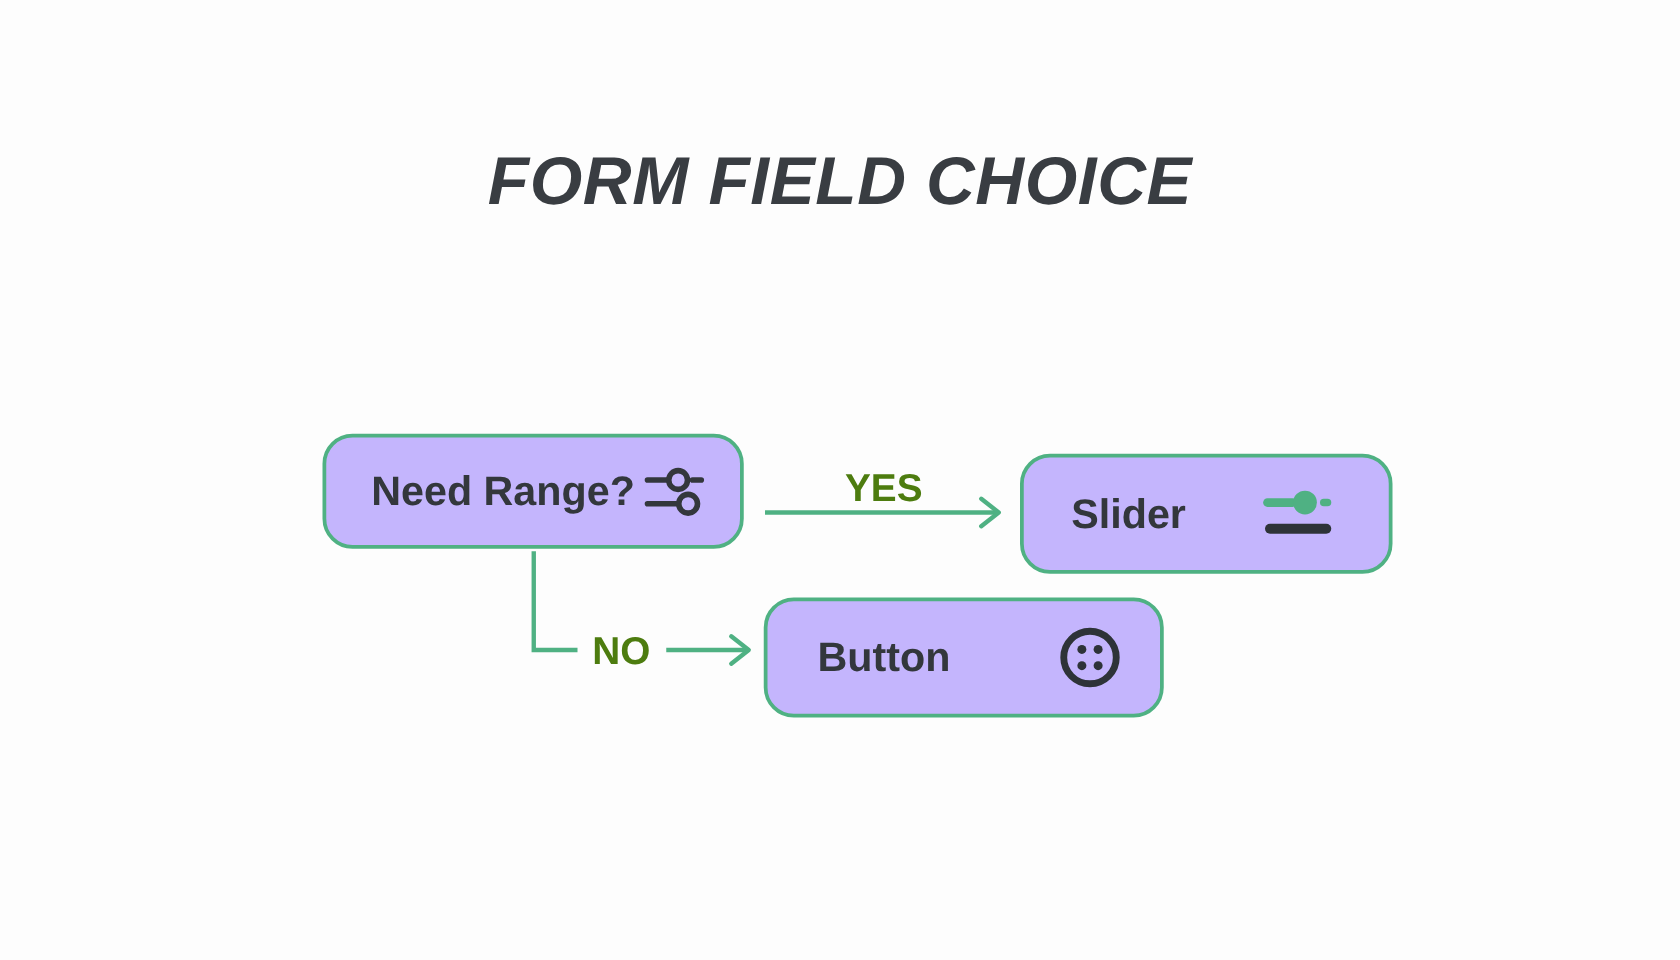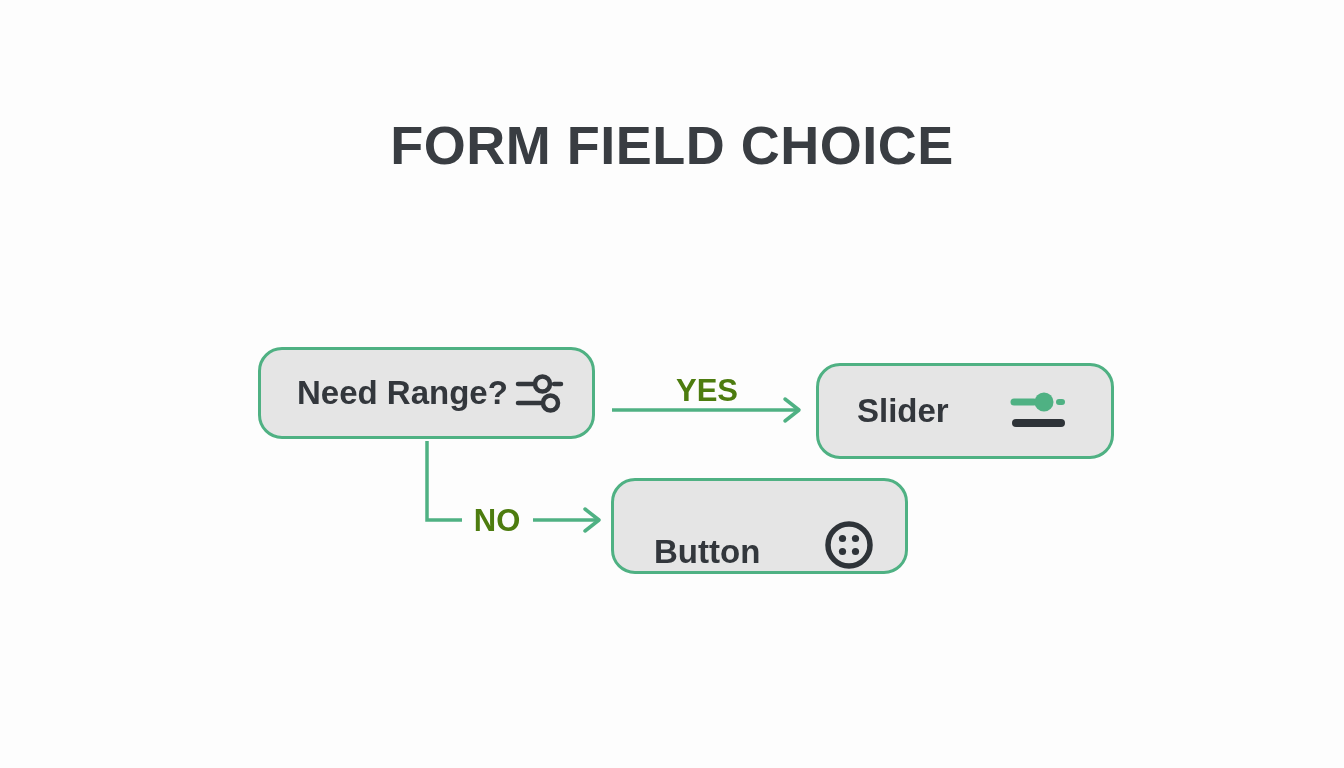--- a/index.html
+++ b/index.html
@@ -17,40 +17,41 @@
   .title {
     position: absolute;
     top: 114px;
     left: 0;
     width: 1344px;
     text-align: center;
     font-size: 54px;
     font-weight: 700;
     letter-spacing: 0.5px;
     color: #393d42;
+    font-style: italic;
   }
   .node {
     position: absolute;
     border: 3px solid #4fb183;
     border-radius: 24px;
-    background: #e5e5e5;
+    background: #c4b5fd;
     display: flex;
     align-items: center;
     justify-content: space-between;
     box-sizing: border-box;
   }
   .node-label {
     font-size: 33px;
     font-weight: 700;
     color: #33373c;
     white-space: nowrap;
   }
   #node-question { left: 258px; top: 347px; width: 337px; height: 92px; padding: 0 26px 0 36px; }
   #node-slider   { left: 816px; top: 363px; width: 298px; height: 96px; padding: 0 44px 0 38px; }
-  #node-button   { left: 611px; top: 478px; width: 297px; height: 96px; padding: 0 30px 0 40px; align-items: flex-end; }
+  #node-button   { left: 611px; top: 478px; width: 320px; height: 96px; padding: 0 30px 0 40px; }
   .edge-label {
     position: absolute;
     font-size: 31px;
     font-weight: 700;
     color: #4d7c0f;
     text-align: center;
     white-space: nowrap;
   }
   #label-yes { left: 662px; top: 373px; width: 90px; }
   #label-no  { left: 462px; top: 503px; width: 70px; text-align: center; }

